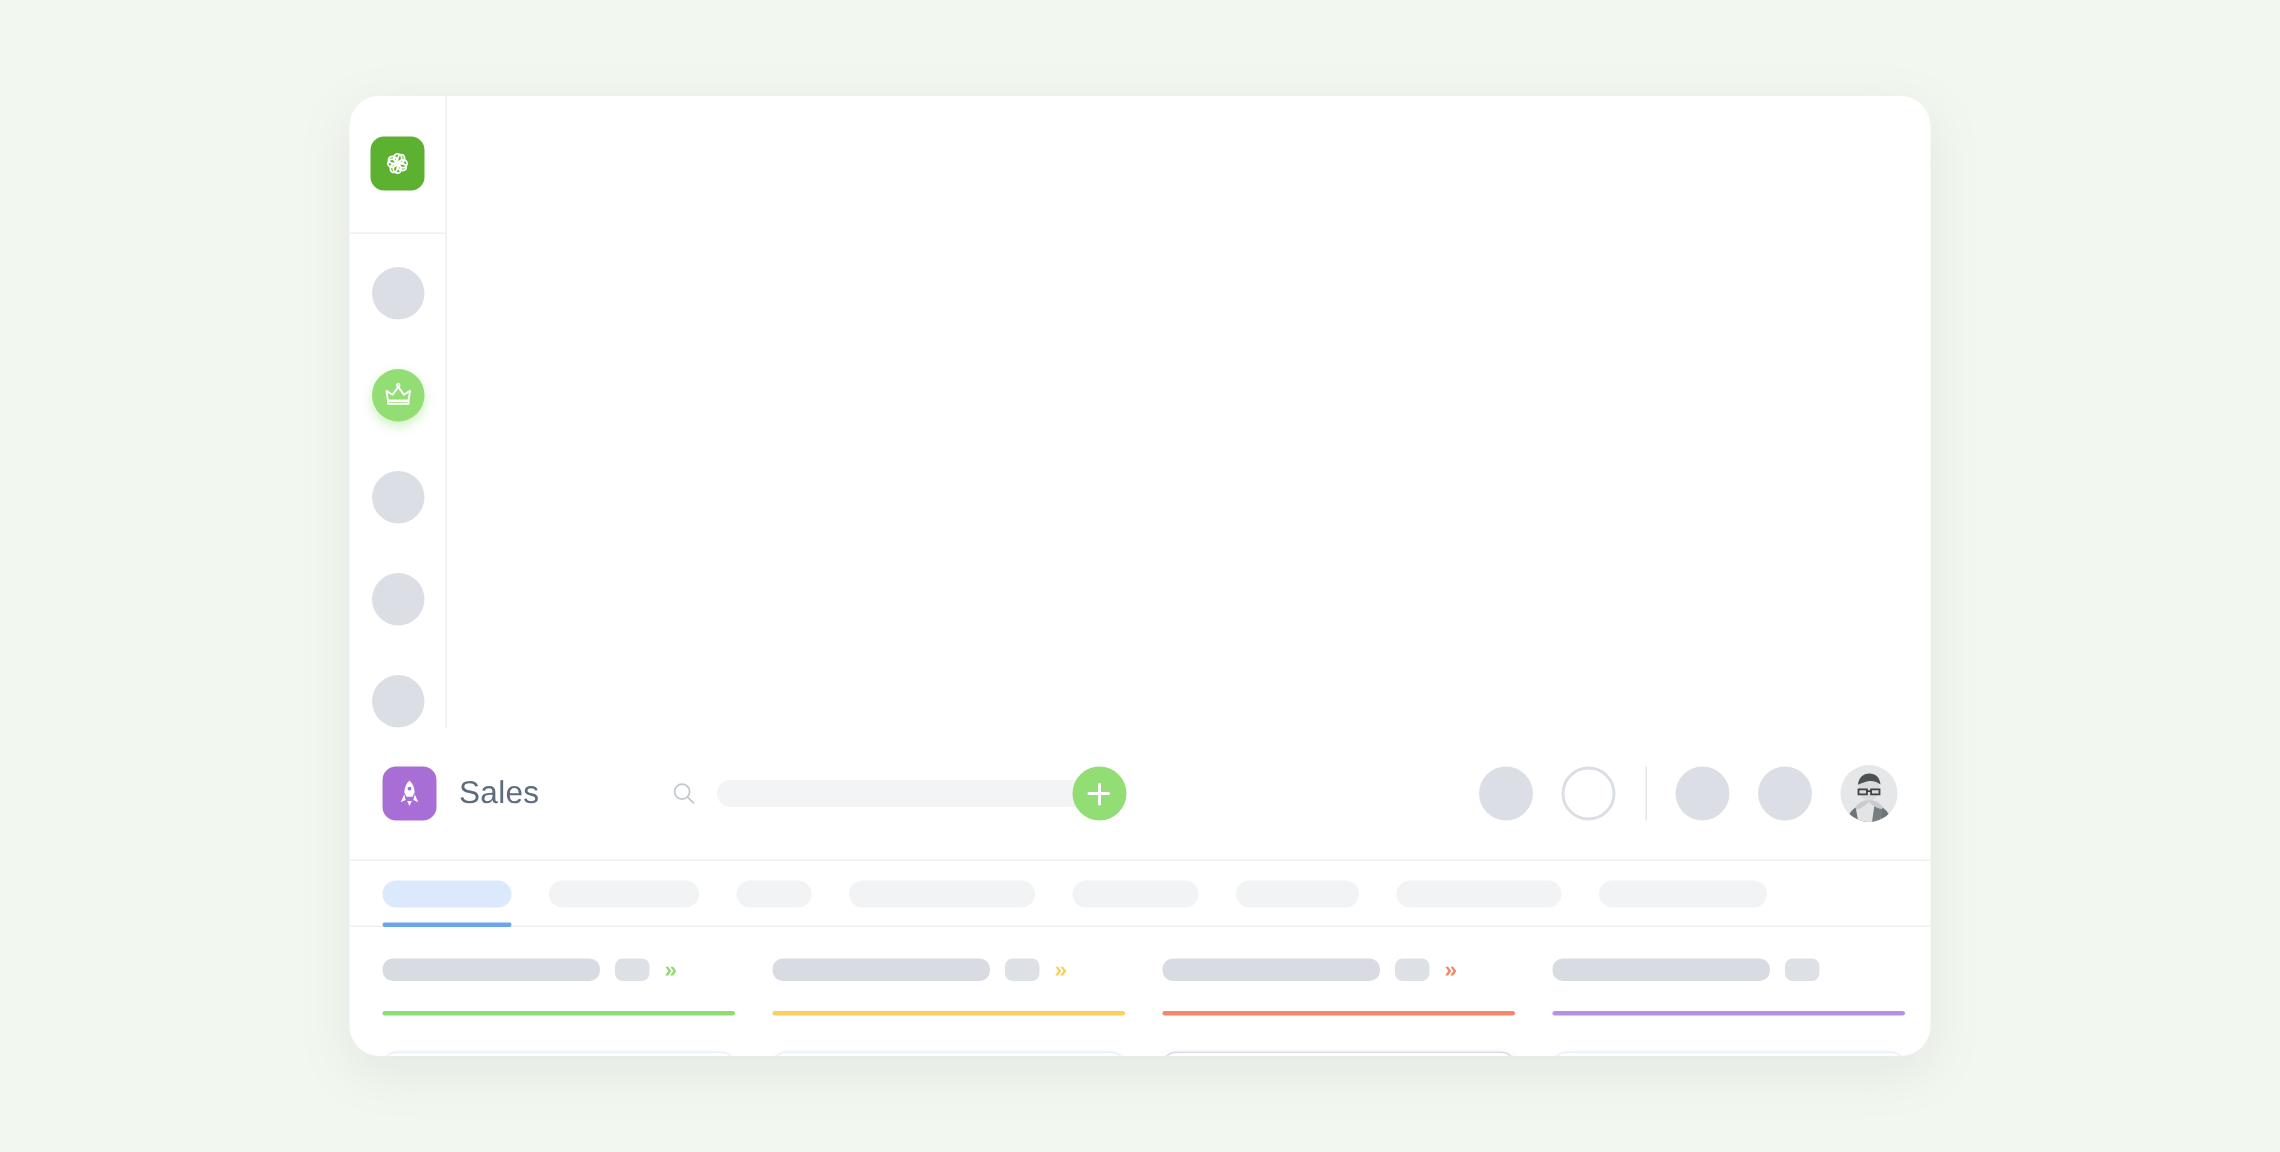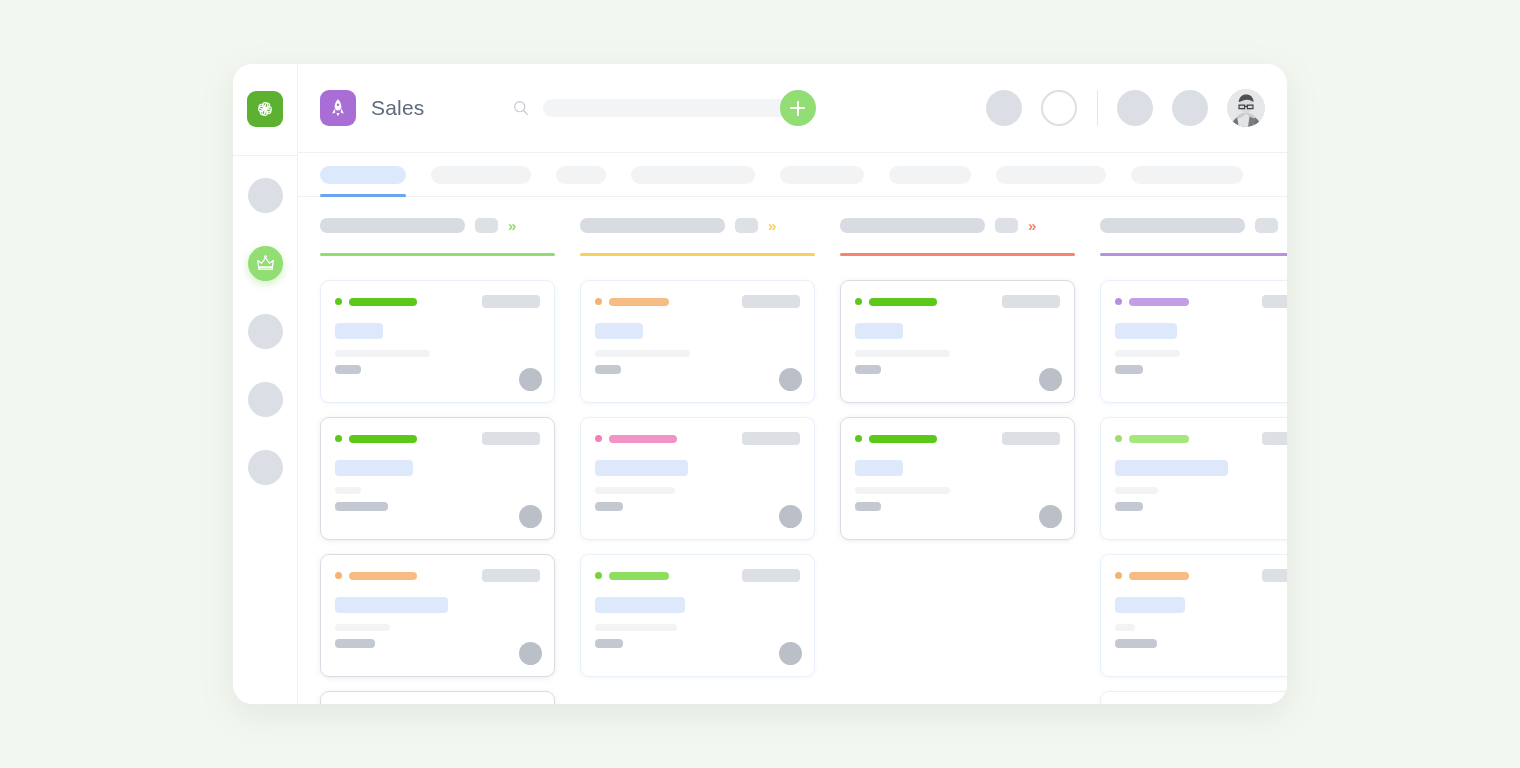--- a/index.html
+++ b/index.html
@@ -29,20 +29,21 @@
     position: absolute;
     left: 233px;
     top: 64px;
     width: 1054px;
     height: 640px;
     background: #ffffff;
     border-radius: 20px 20px 20px 20px;
     box-shadow: 0 10px 34px rgba(120,140,120,0.13);
     overflow: hidden;
     display: flex;
+    flex-direction: column;
   }
 
   
   .rail {
     width: 64px;
     flex: 0 0 64px;
     background: #ffffff;
     display: flex;
     flex-direction: column;
     align-items: center;

